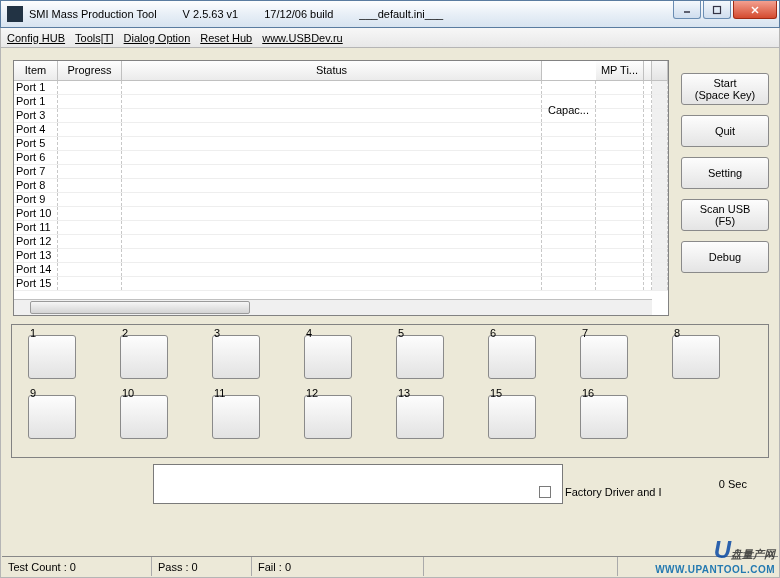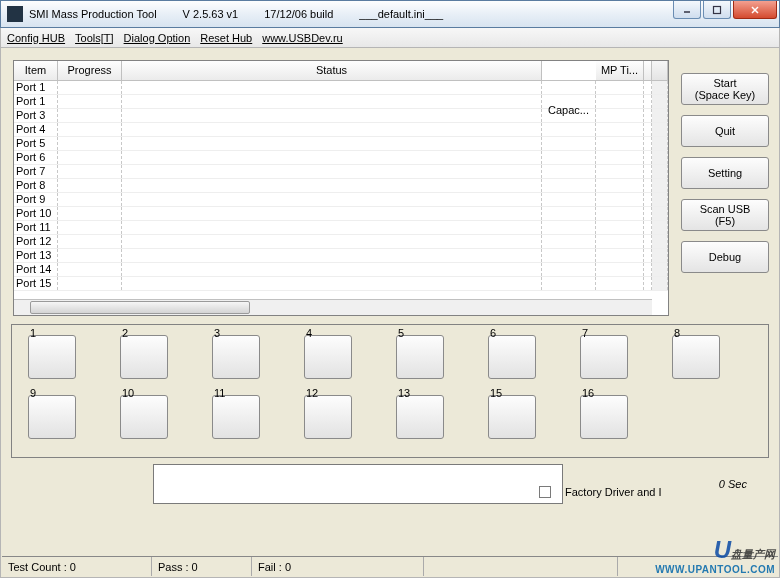--- a/index.html
+++ b/index.html
@@ -57,21 +57,21 @@
 .prow { display: flex; gap: 34px; padding: 4px 10px; }
 .pcell { position: relative; width: 58px; }
 .pcell .num { position: absolute; top: -8px; left: 2px; }
 .pbtn { width: 48px; height: 44px; background: linear-gradient(#fdfdfd,#e2e2e2); border: 1px solid #8a8a8a; border-radius: 3px; }
 
 
 .infobar { position: relative; height: 46px; margin: 4px 4px 0 4px; }
 .infobox { position: absolute; left: 142px; top: 2px; width: 410px; height: 40px; background: #fff; border: 1px solid #7a7a7a; }
 .factory { position: absolute; left: 528px; top: 24px; display: flex; align-items: flex-start; gap: 14px; }
 .factory .chk { width: 12px; height: 12px; background: #fff; border: 1px solid #7a7a7a; }
-.sec { position: absolute; right: 22px; top: 16px; font-style: italic; }
+.sec { position: absolute; right: 22px; top: 16px; }
 
 
 .statusbar { position: absolute; left: 1px; right: 1px; bottom: 1px; height: 20px; border-top: 1px solid #888; background: #ece9d8; display: flex; align-items: center; }
 .stcell { border-right: 1px solid #aaa; height: 100%; line-height: 20px; padding-left: 6px; }
 .stcell.tc { width: 150px; }
 .stcell.ps { width: 100px; }
 .stcell.fl { width: 172px; }
 .stcell.gap { flex: 1; border-right: 1px solid #aaa; }
 
 

